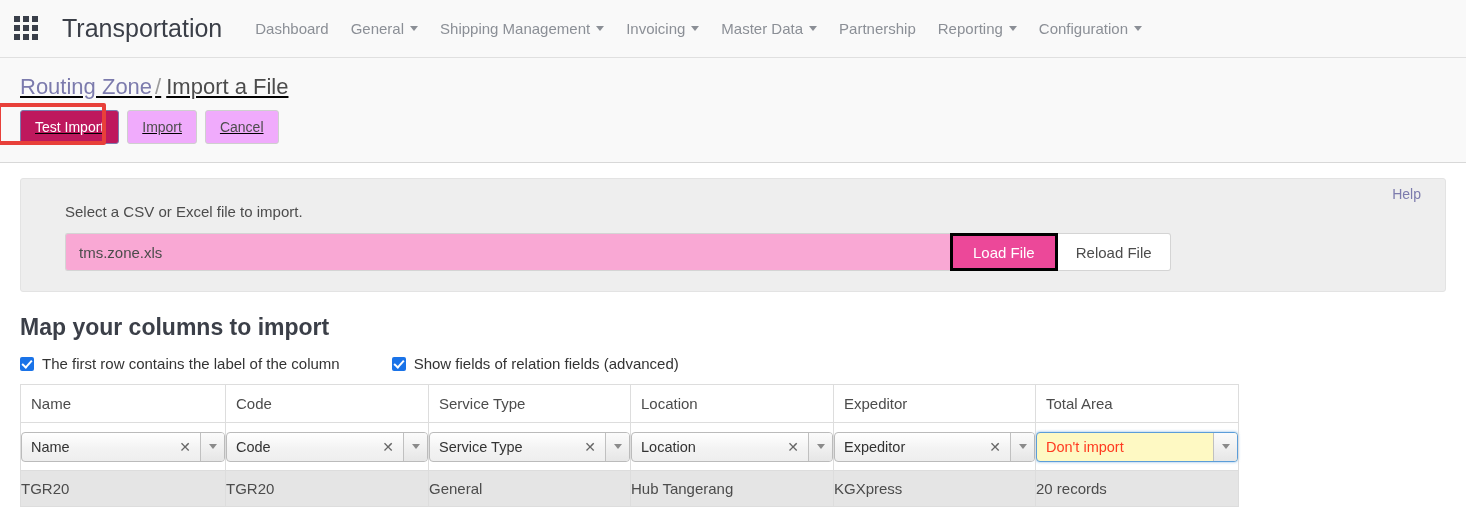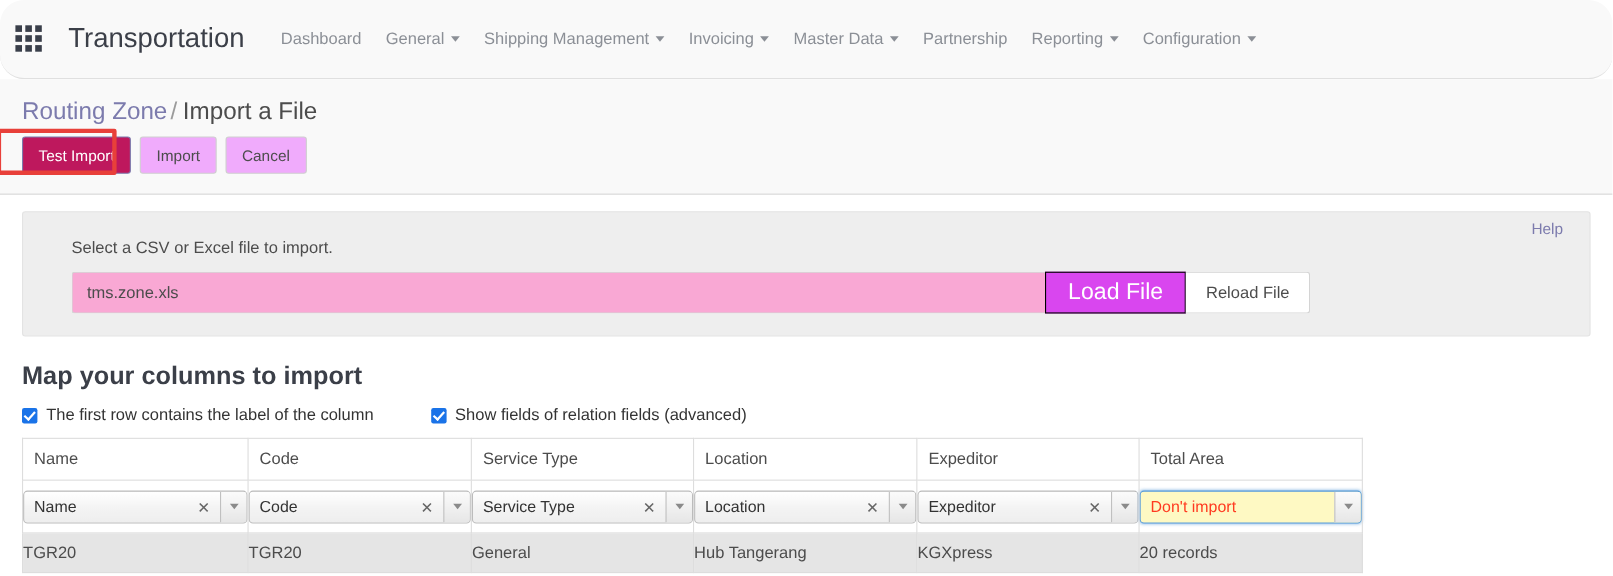--- a/index.html
+++ b/index.html
@@ -6,27 +6,26 @@
   html, body {
     margin: 0; padding: 0;
     width: 1466px; height: 524px;
     background: #ffffff;
     font-family: "Liberation Sans", sans-serif;
     overflow: hidden;
   }
 
   
   .navbar {
-    height: 72px;
+    height: 58px;
     background: #f9f9f9;
     border-bottom: 1px solid #e0e0e0;
     display: flex;
     align-items: center;
     padding: 0 0 0 14px;
-    border-radius: 22px;
   }
   .apps-grid {
     width: 26px; height: 26px;
     display: grid;
     grid-template-columns: repeat(3, 6px);
     grid-template-rows: repeat(3, 6px);
     gap: 3px;
     margin-right: 22px;
     cursor: pointer;
   }
@@ -56,20 +55,21 @@
     border-right: 4px solid transparent;
     border-top: 5px solid #8b8f96;
   }
 
   
   .control-panel {
     background: #f9f9f9;
     border-bottom: 1px solid #d8d8d8;
     padding: 16px 0 18px 0;
     height: 105px;
+    text-decoration: underline;
   }
   .breadcrumb {
     font-size: 22px;
     padding-left: 20px;
     margin-bottom: 10px;
     white-space: nowrap;
   }
   .bc-link { color: #7c7bad; cursor: pointer; }
   .bc-sep { color: #9b9b9b; margin: 0 5px 0 3px; }
   .bc-current { color: #4c4c4c; }
@@ -137,24 +137,24 @@
     border-radius: 3px 0 0 3px;
     background: #f9a8d4;
     font-size: 15px;
     color: #4c4c4c;
     padding: 0 13px;
     font-family: "Liberation Sans", sans-serif;
     outline: none;
   }
   .btn-load {
     height: 38px;
-    background: #d946ef;
+    background: #ec4899;
     color: #ffffff;
-    border: 1px solid #000000;
-    font-size: 21px;
+    border: 3px solid #000000;
+    font-size: 15px;
     padding: 0 20px;
     cursor: pointer;
     font-family: "Liberation Sans", sans-serif;
   }
   .btn-reload {
     height: 38px;
     background: #ffffff;
     color: #4c4c4c;
     border: 1px solid #d4d4d4;
     border-left: none;

